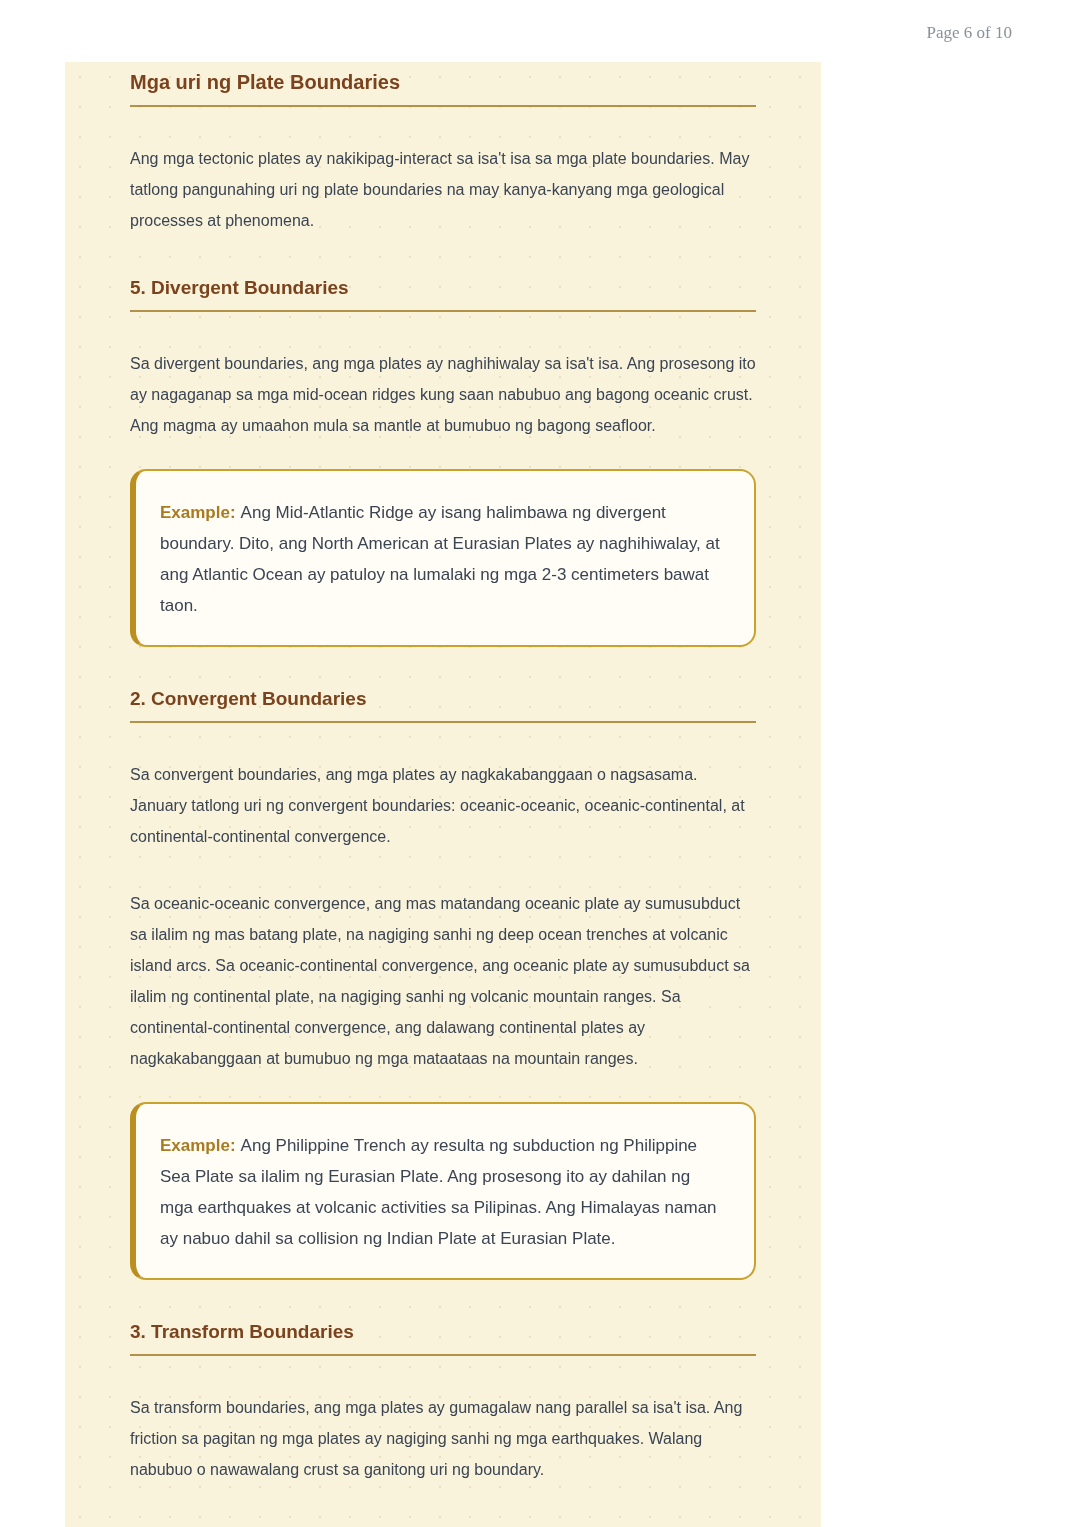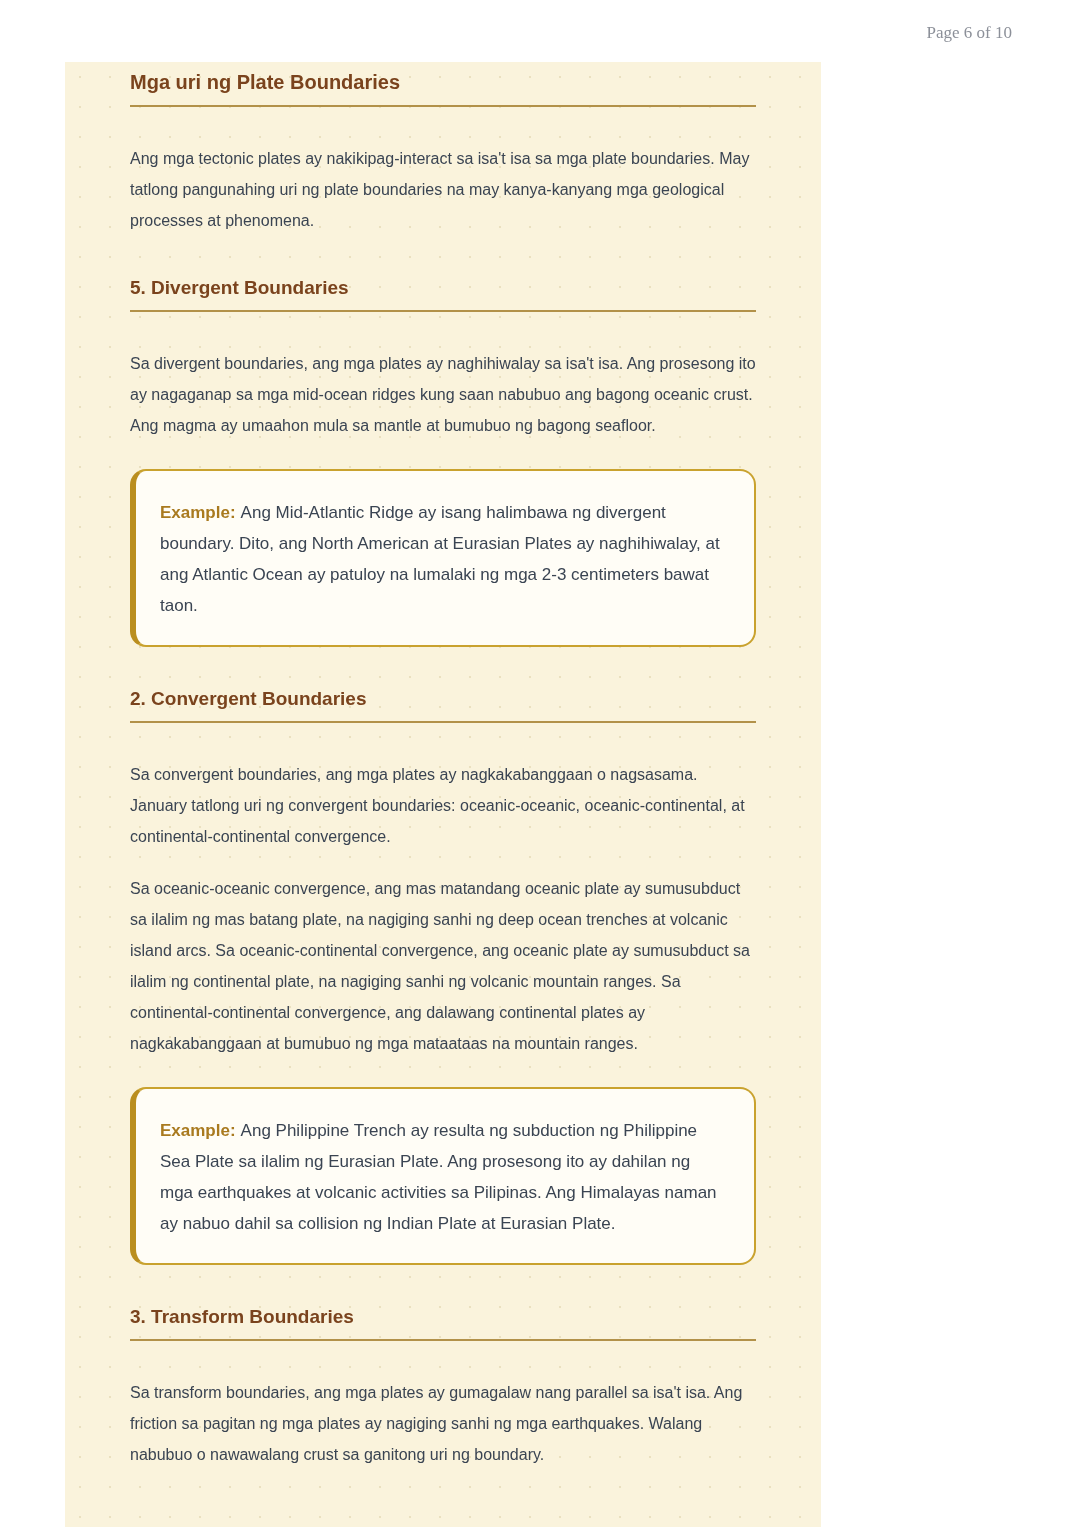--- a/index.html
+++ b/index.html
@@ -46,21 +46,21 @@
     background: #b29149;
     margin-top: 11px;
   }
   p.body-text {
     margin-top: 36px;
     font-size: 16px;
     line-height: 31px;
     color: #3a4452;
   }
   p.body-text.follow {
-    margin-top: 21px;
+    margin-top: 36px;
   }
   .example-box {
     margin-top: 28px;
     background: #fffdf6;
     border: 2px solid #c9a22e;
     border-left: 6px solid #ba8e1f;
     border-radius: 16px;
     padding: 26px 28px 24px 24px;
   }
   .example-box p {

